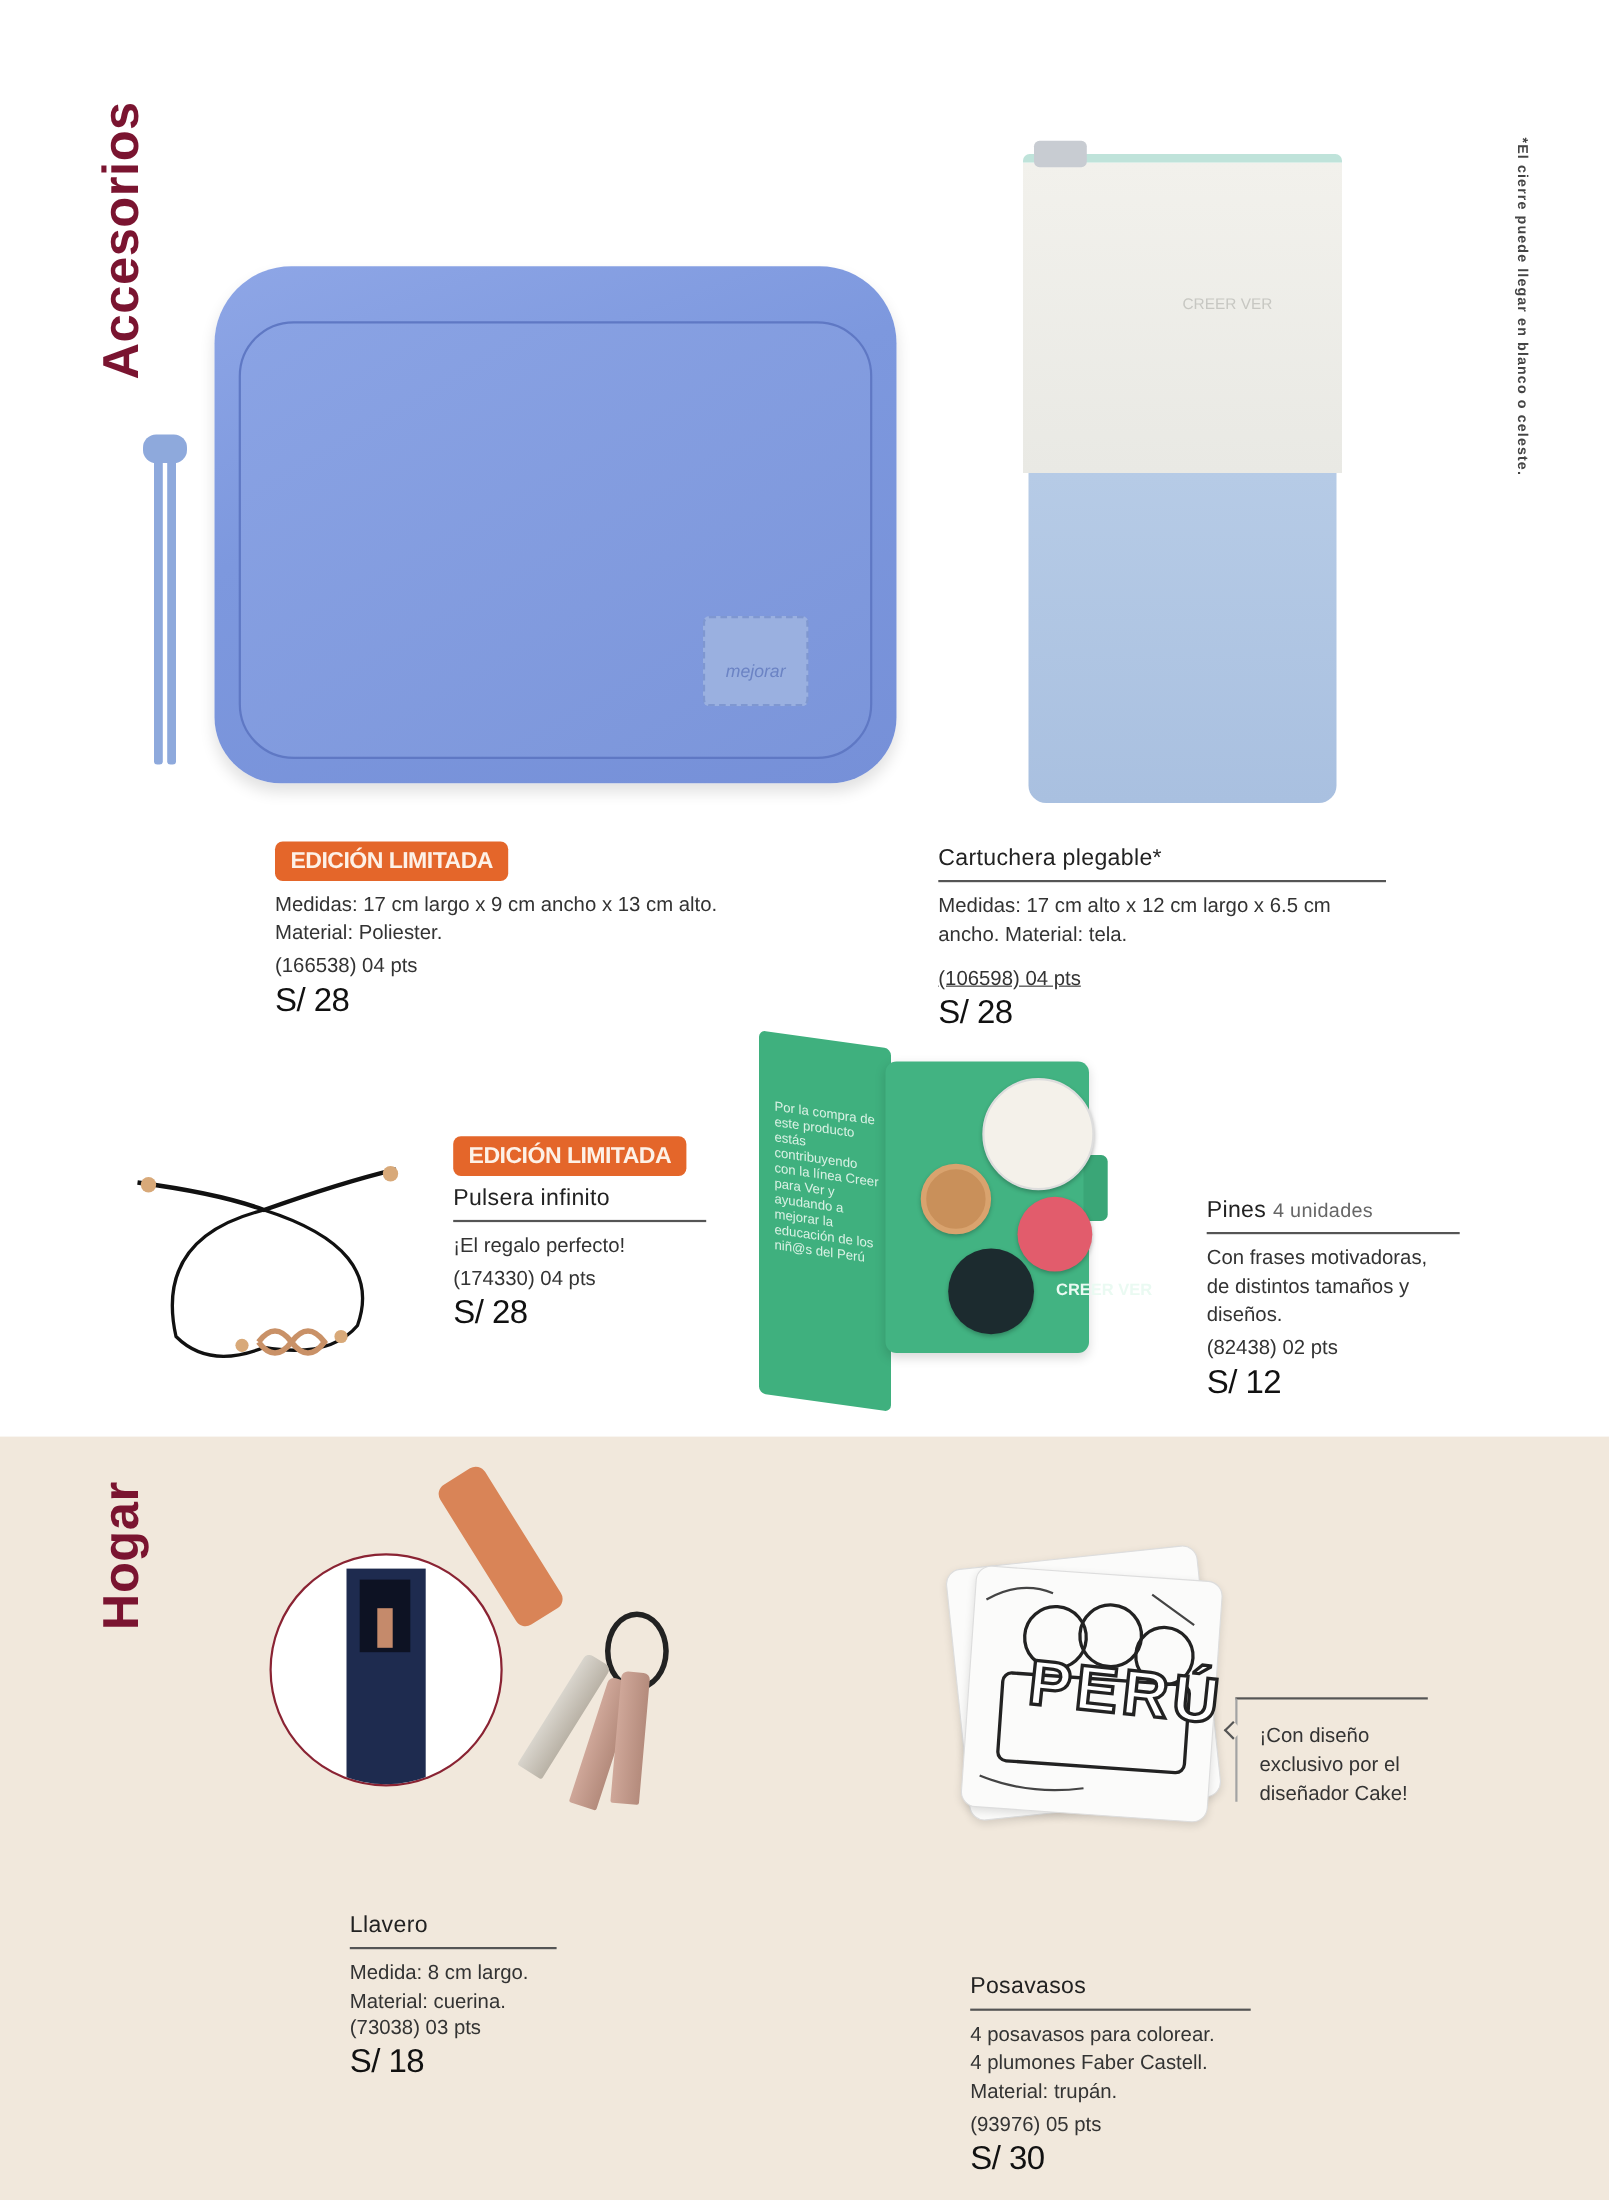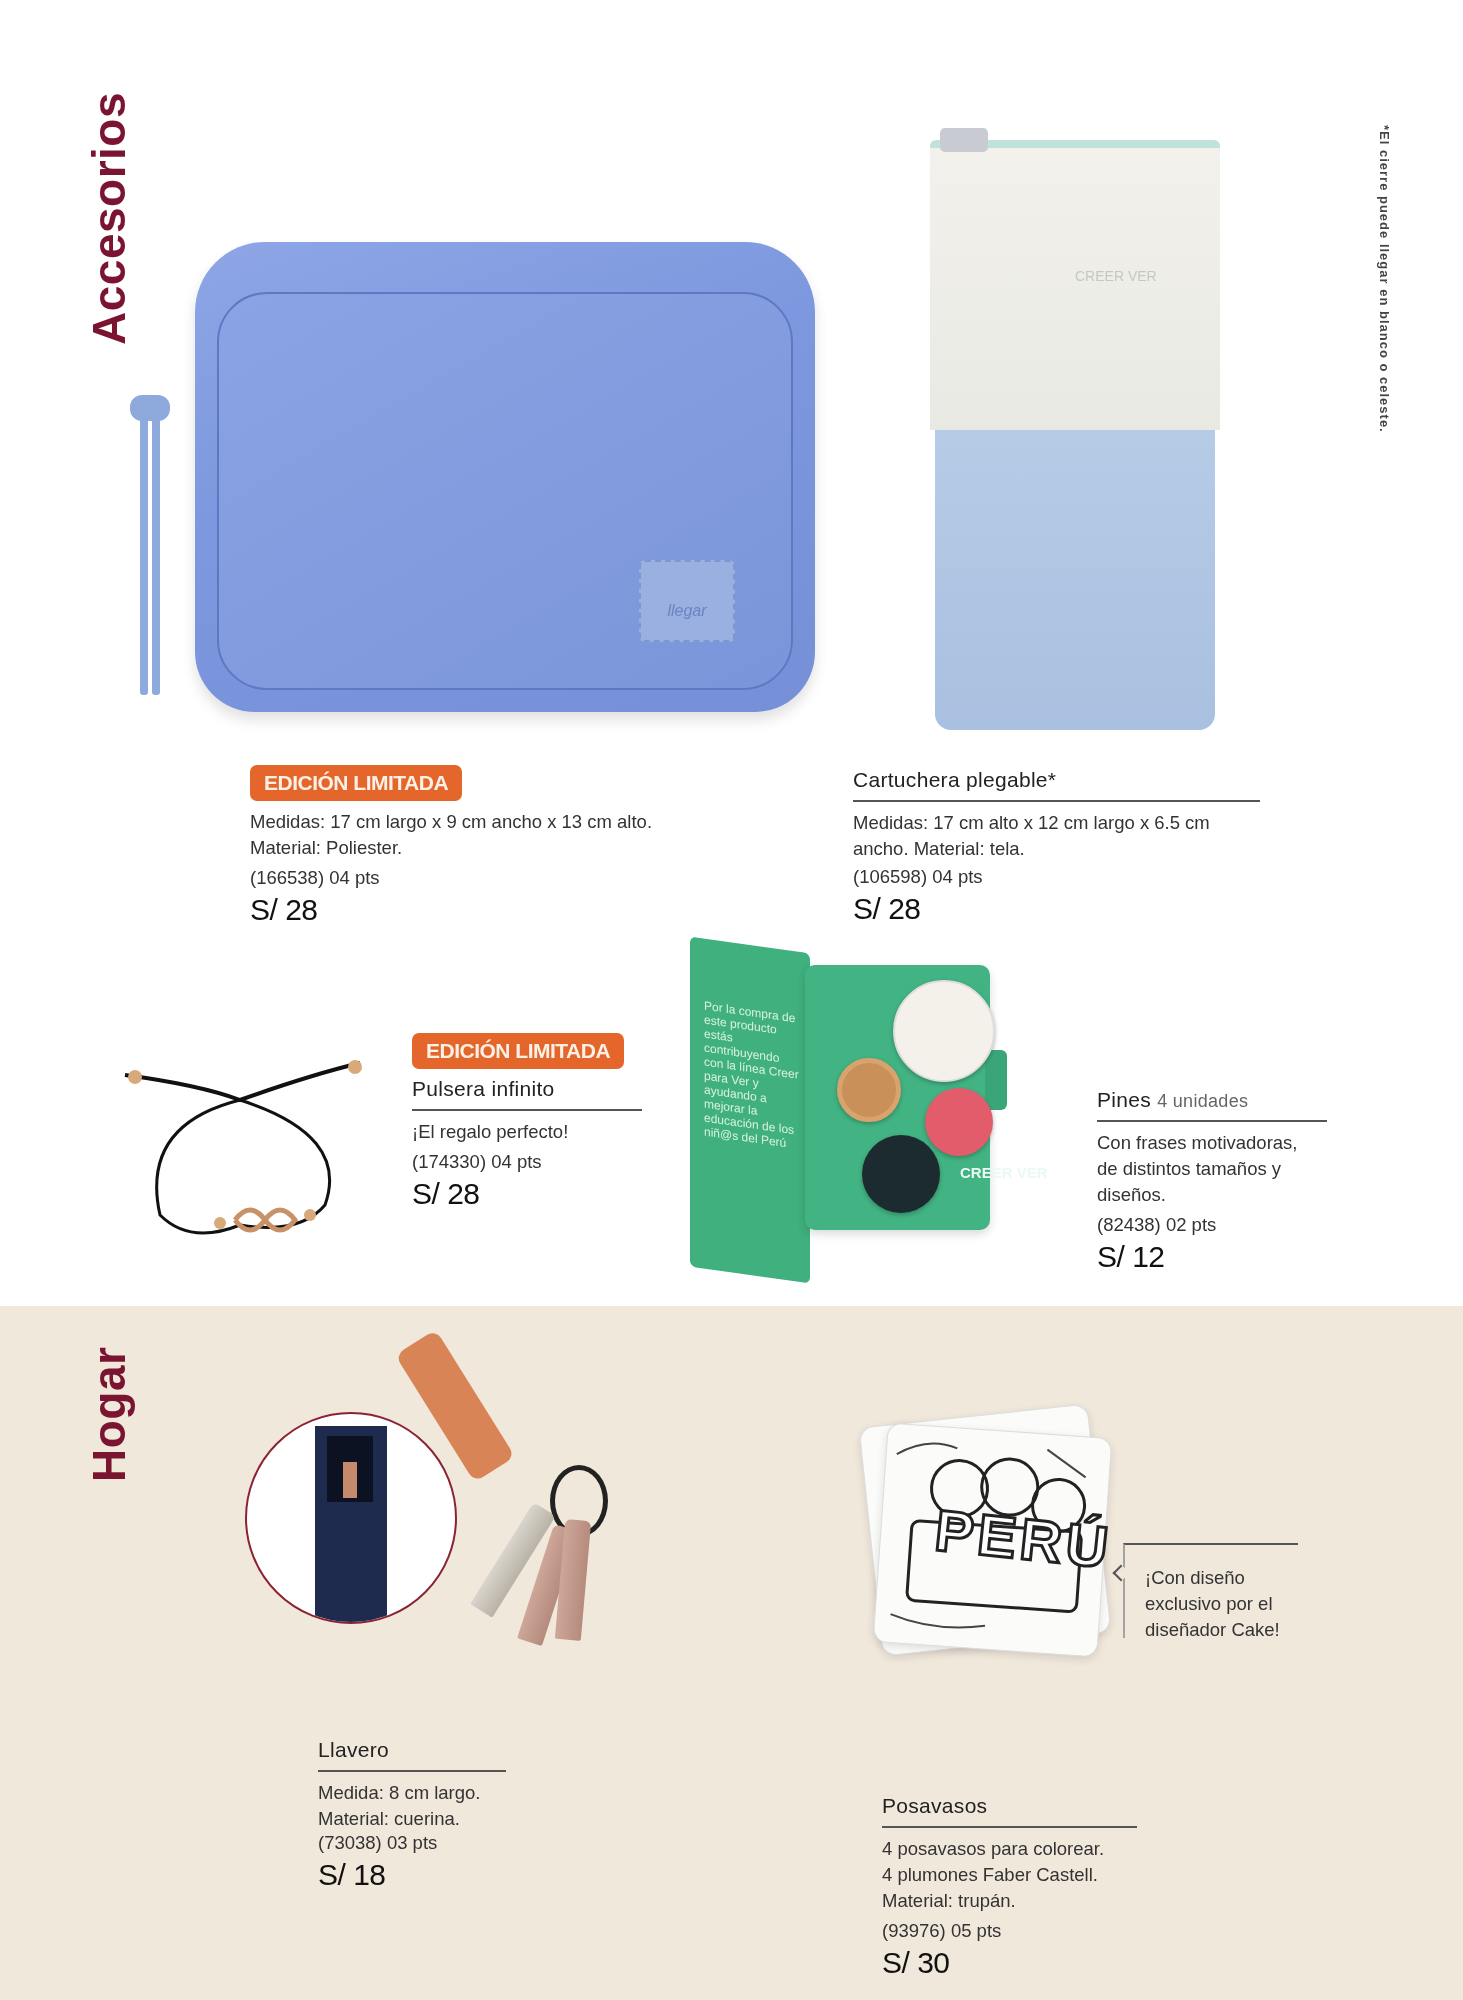--- a/index.html
+++ b/index.html
@@ -64,21 +64,21 @@
 <div class="bottom-section"></div>
 
 <div class="section-title" style="left:82px; top:345px;">Accesorios</div>
 <div class="section-title" style="left:82px; top:1482px;">Hogar</div>
 
 <div class="side-note" style="left:1392px; top:125px;">*El cierre puede llegar en blanco o celeste.</div>
 
 <div>
   <div class="pouch">
     <div class="pouch-face"></div>
-    <div class="pouch-patch">llegar</div>
+    <div class="pouch-patch">mejorar</div>
   </div>
   <div class="pouch-tassel">
     <span style="left:0;"></span>
       <span style="left:12px;"></span>
     <div style="position:absolute; left:-10px; top:0; width:40px; height:26px; background:#8ea9dc; border-radius:12px;"></div>
   </div>
 </div>
 
 <div>
   <div class="pencil-top">
@@ -97,21 +97,21 @@
   <div class="pcode">(166538) 04 pts</div>
   <div class="price">S/ 28</div>
 </div>
 
 <div class="abs" style="left:853px; top:760px; width:407px;">
   <div class="pname">Cartuchera plegable*</div>
   <div class="pdesc">
     <div>Medidas: 17 cm alto x 12 cm largo x 6.5 cm</div>
     <div>ancho. Material: tela.</div>
   </div>
-  <div class="pcode" style="margin-top:4px;">(106598) 04 pts</div>
+  <div class="pcode" style="margin-top:16px;text-decoration:underline;">(106598) 04 pts</div>
   <div class="price">S/ 28</div>
 </div>
 
 <div class="bracelet">
   <svg width="260" height="205" viewBox="0 0 260 205">
     <path d="M15 30 Q90 40 130 55 Q200 30 250 18" stroke="#111" stroke-width="4" fill="none"></path>
     <path d="M130 55 Q30 80 50 170 Q80 200 130 180 Q190 190 215 160 Q240 90 130 55" stroke="#111" stroke-width="3" fill="none"></path>
     <circle cx="25" cy="32" r="7" fill="#d8a979"></circle>
     <circle cx="245" cy="22" r="7" fill="#d8a979"></circle>
     <path d="M125 175 q15 -20 30 0 q15 20 30 0 q-15 -20 -30 0 q-15 20 -30 0" stroke="#c99167" stroke-width="5" fill="none"></path>

